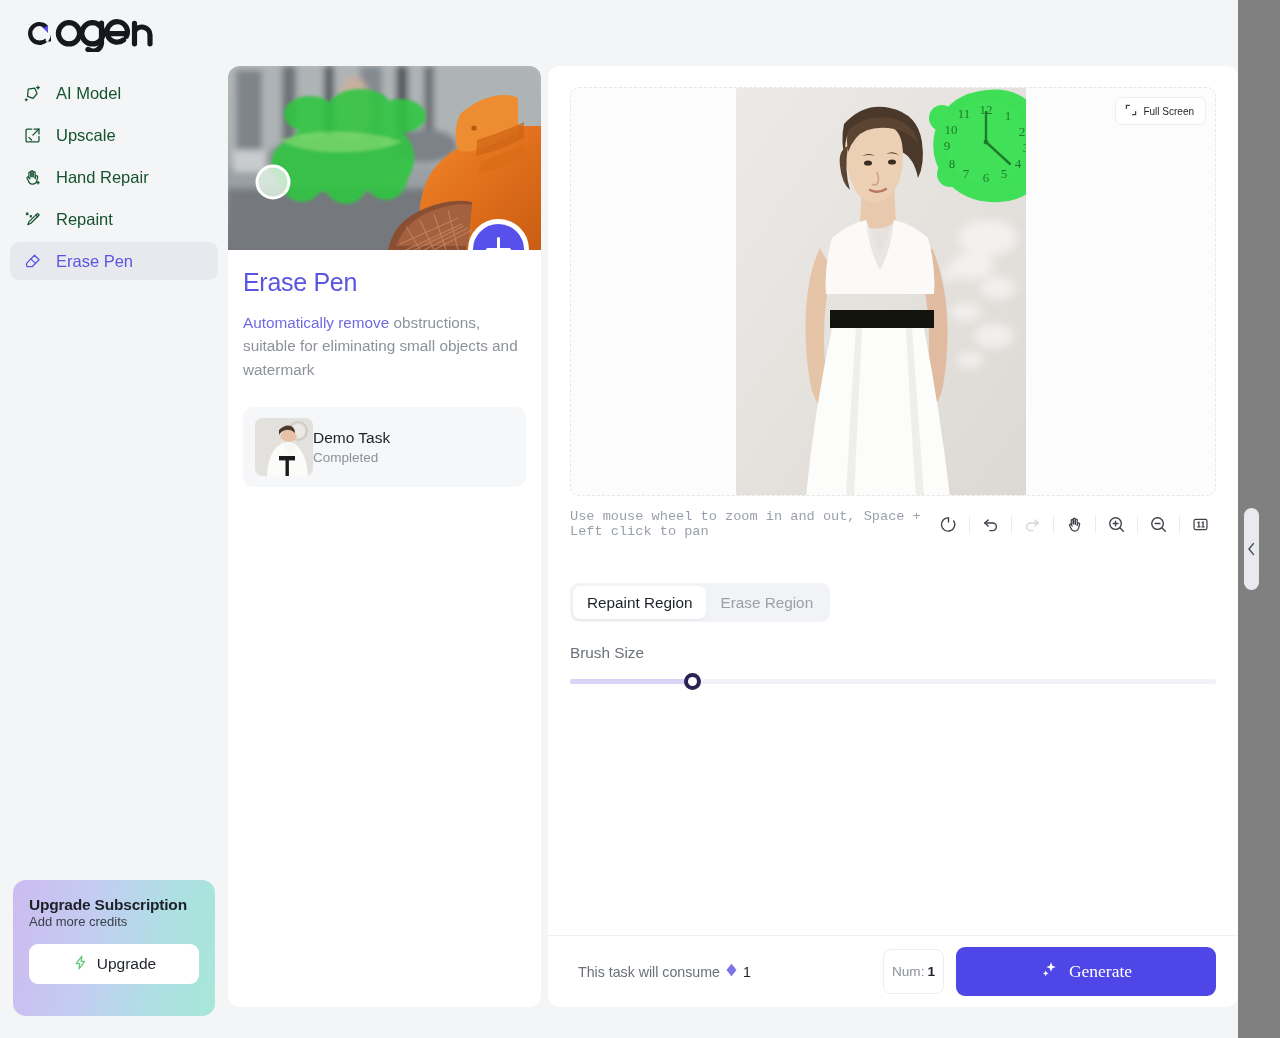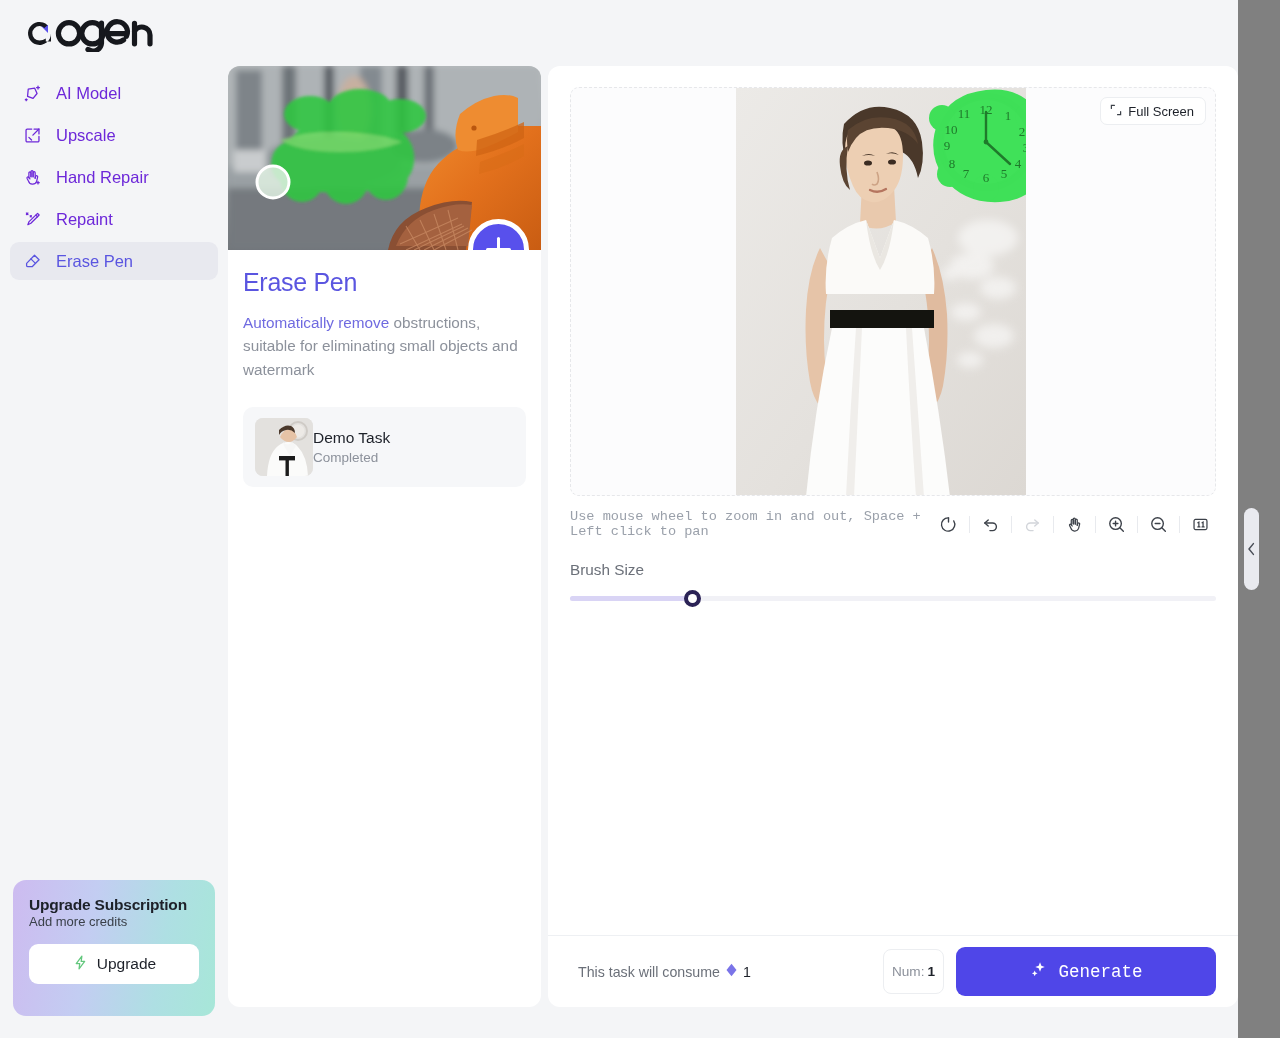--- a/index.html
+++ b/index.html
@@ -19,21 +19,21 @@
     flex: 0 0 228px;
     position: relative;
   }
   .logo-wrap { padding: 14px 0 22px 18px; }
   .logo { display: block; }
   .nav { padding: 0 10px; display: flex; flex-direction: column; gap: 4px; }
   .nav-item {
     display: flex; align-items: center; gap: 13px;
     height: 38px; padding: 0 12px;
     border-radius: 9px; cursor: pointer;
-    color: #6d28d9; font-size: 16.5px;
+    color: #14532d; font-size: 16.5px;
     user-select: none;
   }
   .nav-item.active { background: #e8e9ef; color: #5a55e0; }
   .nav-item .nic { width: 21px; height: 21px; display: flex; align-items: center; justify-content: center; flex: 0 0 21px; }
   .nav-item .nic svg { display: block; }
 
   .sidebar-spacer { flex: 1 1 auto; }
 
   .upgrade-card {
     margin: 0 13px 22px 13px;
@@ -108,21 +108,21 @@
   }
   .canvas-img-holder {
     position: absolute; left: 165px; top: 0; width: 290px; height: 409px;
     overflow: hidden;
   }
   .fullscreen-btn {
     position: absolute; right: 9px; top: 9px;
     height: 28px; padding: 0 11px 0 9px;
     background: #fff; border: 1px solid #eceef1; border-radius: 7px;
     display: flex; align-items: center; gap: 6px;
-    font-size: 13px; color: #1d2129; cursor: pointer; z-index: 3;
+    font-size: 10px; color: #1d2129; cursor: pointer; z-index: 3;
     font-family: inherit;
   }
 
   .hint-row {
     display: flex; align-items: center; margin: 13px 22px 0 22px; height: 30px; font-family: Liberation Mono, monospace;
   }
   .hint-text { font-size: 13.6px; color: #9aa0aa; flex: 1 1 auto; }
   .tool-group { display: flex; align-items: center; gap: 0; }
   .tool-btn {
     width: 31px; height: 29px; display: flex; align-items: center; justify-content: center;
@@ -165,21 +165,21 @@
   .num-box {
     width: 61px; height: 45px; border: 1px solid #eceef1; border-radius: 8px;
     display: flex; align-items: center; justify-content: center; gap: 3px;
     font-size: 13.6px; color: #8c919b; cursor: text; background: #fff;
   }
   .num-box b { color: #1d2129; font-weight: bold; }
   .generate-btn {
     margin-left: 12px; width: 260px; height: 49px;
     background: #4f46e8; color: #fff; border: none; border-radius: 9px;
     display: flex; align-items: center; justify-content: center; gap: 10px;
-    font-size: 17.5px; cursor: pointer; font-family: Liberation Mono, monospace;
+    font-size: 17.5px; cursor: pointer; font-family: Liberation Serif, serif;
   }
 
   
   .right-rail {
     position: absolute; right: 0; top: 0; width: 42px; height: 1038px;
     background: #808080;
   }
   .collapse-handle {
     position: absolute; left: 6px; top: 508px;
     width: 15px; height: 82px; border-radius: 8px;
@@ -555,20 +555,24 @@
             <rect x="3.2" y="4.6" width="13.6" height="10.8" rx="1.6"></rect>
             <g stroke-linecap="round">
               <path d="M7.2 8.2 L8.3 7.5 V12.5 M7.2 12.5 H9.4"></path>
               <path d="M11.6 8.2 L12.7 7.5 V12.5 M11.6 12.5 H13.8"></path>
             </g>
           </svg>
         </button>
       </div>
     </div>
 
+    <div class="tabs">
+      <button class="tab active">Repaint Region</button>
+      <button class="tab">Erase Region</button>
+    </div>
 
     <div class="brush-label">Brush Size</div>
 
     <div class="slider-row">
       <div class="slider-track"></div>
       <div class="slider-fill" id="sliderFill" style="width: 19%;"></div>
       <div class="slider-thumb" id="sliderThumb" style="left: calc(19% - 8.5px);"></div>
     </div>
 
     <div class="flex-fill"></div>

